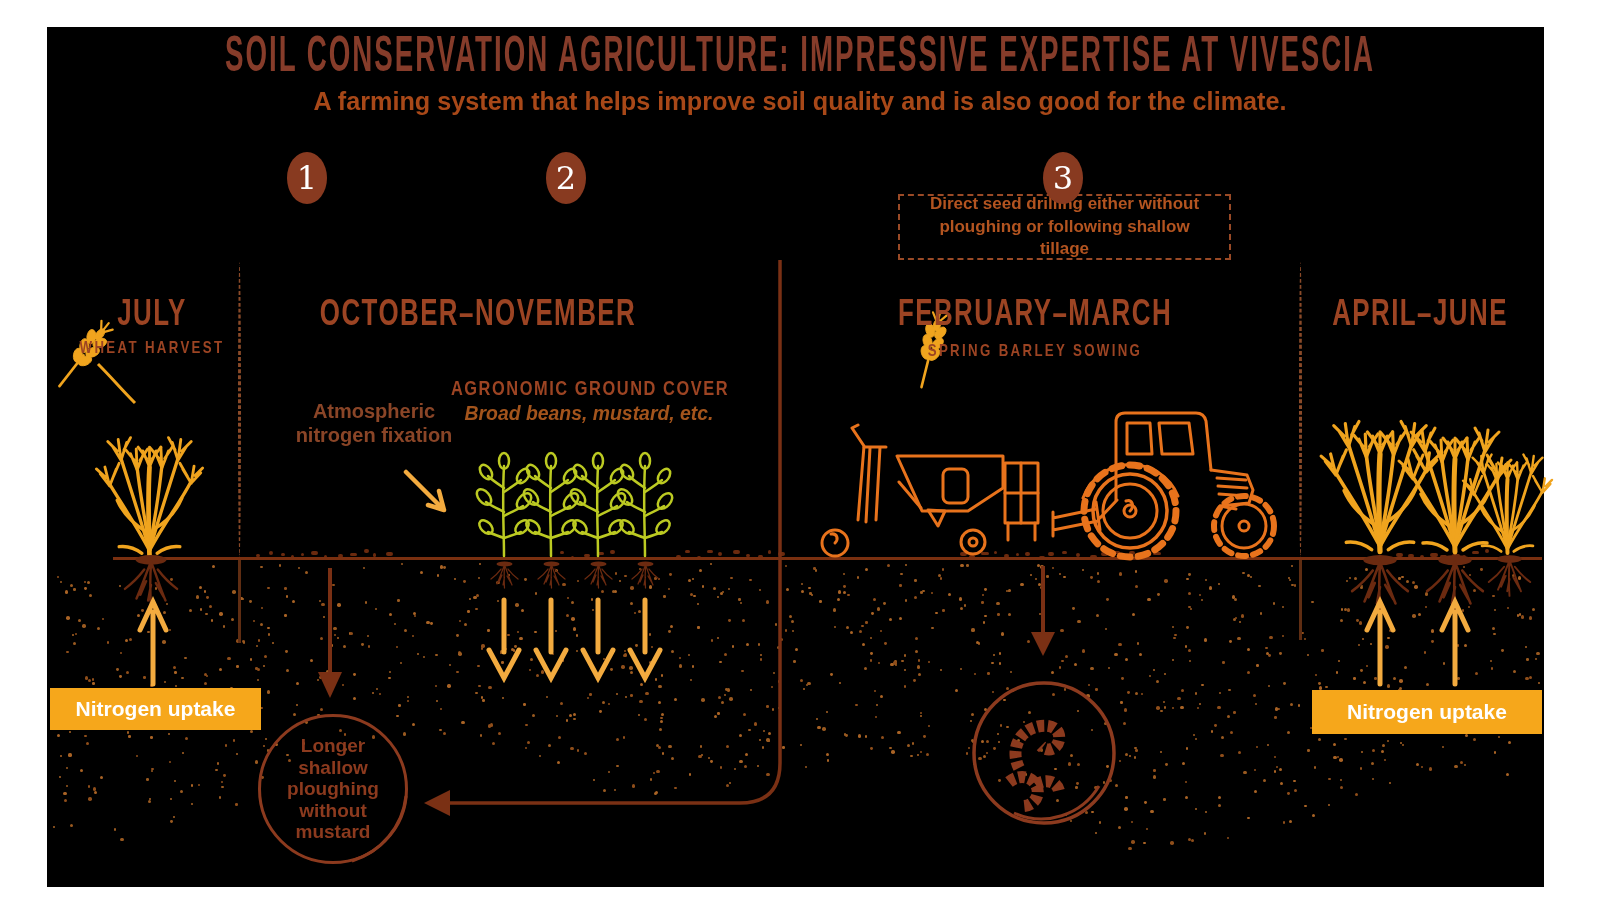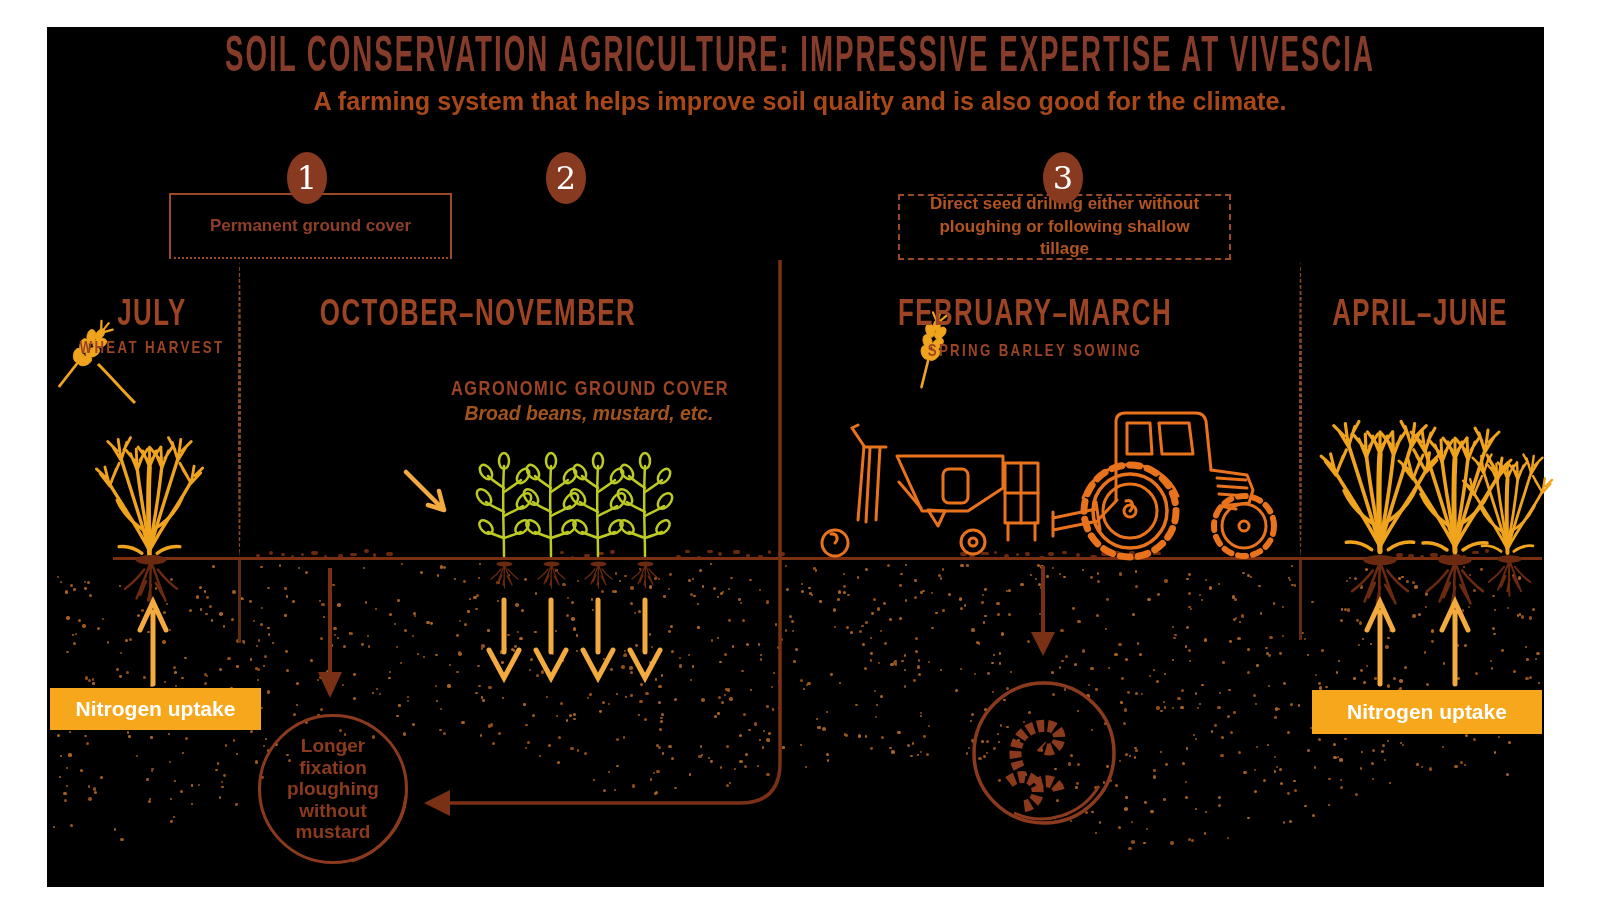--- a/index.html
+++ b/index.html
@@ -1165,23 +1165,20 @@
       <div class="clump" style="left:1440.2px;top:554.8px;width:7.2px;height:3.5px"></div>
       <div class="clump" style="left:1452.1px;top:553.7px;width:7.8px;height:3.5px"></div>
       <div class="clump" style="left:1461.8px;top:555.4px;width:3.8px;height:3.5px"></div>
       <div class="clump" style="left:1472.0px;top:550.7px;width:7.2px;height:3.5px"></div>
       <div class="clump" style="left:1485.0px;top:549.2px;width:3.7px;height:3.5px"></div>
     </div>
 
   <div id="title" class="cx">SOIL CONSERVATION AGRICULTURE: IMPRESSIVE EXPERTISE AT VIVESCIA</div>
   <div id="subtitle" class="cx">A farming system that helps improve soil quality and is also good for the climate.</div>
 
-  <div class="pbox" style="left:169px;top:193px;width:279px;height:62px;border-style:solid solid dotted solid;">
-    <span>Permanent ground cover</span>
-  </div>
   <div class="badge-num" style="left:287px;top:152px;">
     <span>1</span>
   </div>
 
   <div class="badge-num" style="left:546px;top:152px;">
     <span>2</span>
   </div>
 
   <div class="pbox" style="left:898px;top:194px;width:333px;height:66px;border-style:dashed;color:#b35420;padding:0 14px;box-sizing:border-box;line-height:1.35;">
     <span>Direct seed drilling either without ploughing or following shallow tillage</span>
@@ -1197,33 +1194,34 @@
   <div class="cx cond sublab" style="left:1035px;top:341px;">SPRING BARLEY SOWING</div>
   <div class="cx cond month" style="left:1420px;top:292px;">APRIL–JUNE</div>
 
   <div class="sep dot" style="left:238px;top:262px;height:295px;"></div>
   <div class="sep sol" style="left:238px;top:560px;height:83px;"></div>
   <div class="sep dot" style="left:1299px;top:262px;height:295px;"></div>
   <div class="sep sol" style="left:1299px;top:560px;height:80px;"></div>
 
   <div id="groundline"></div>
 
+  <div id="atmos">Atmospheric nitrogen fixation</div>
   <div id="agron-title" class="cx cond">AGRONOMIC GROUND COVER</div>
   <div id="agron-sub" class="cx">Broad beans, mustard, etc.</div>
 
   <div class="nbadge" style="left:50px;top:688px;width:211px;height:42px;">
     <span>Nitrogen uptake</span>
   </div>
   <div class="nbadge" style="left:1312px;top:690px;width:230px;height:44px;">
     <span>Nitrogen uptake</span>
   </div>
 
   <div id="harvest-circle">
     <span>Longer</span>
-    <span>fixation</span>
+    <span>shallow</span>
     <span>ploughing</span>
     <span>without</span>
     <span>mustard</span>
   </div>
 
   <svg width="0" height="0">
     <defs>
       <g id="sym-wheat" stroke="#f0a41e" fill="none" stroke-linecap="round">
         <path stroke-width="5" d="M60,190 C59,160 58,130 60,97"></path>
         <g stroke-width="3.5">

